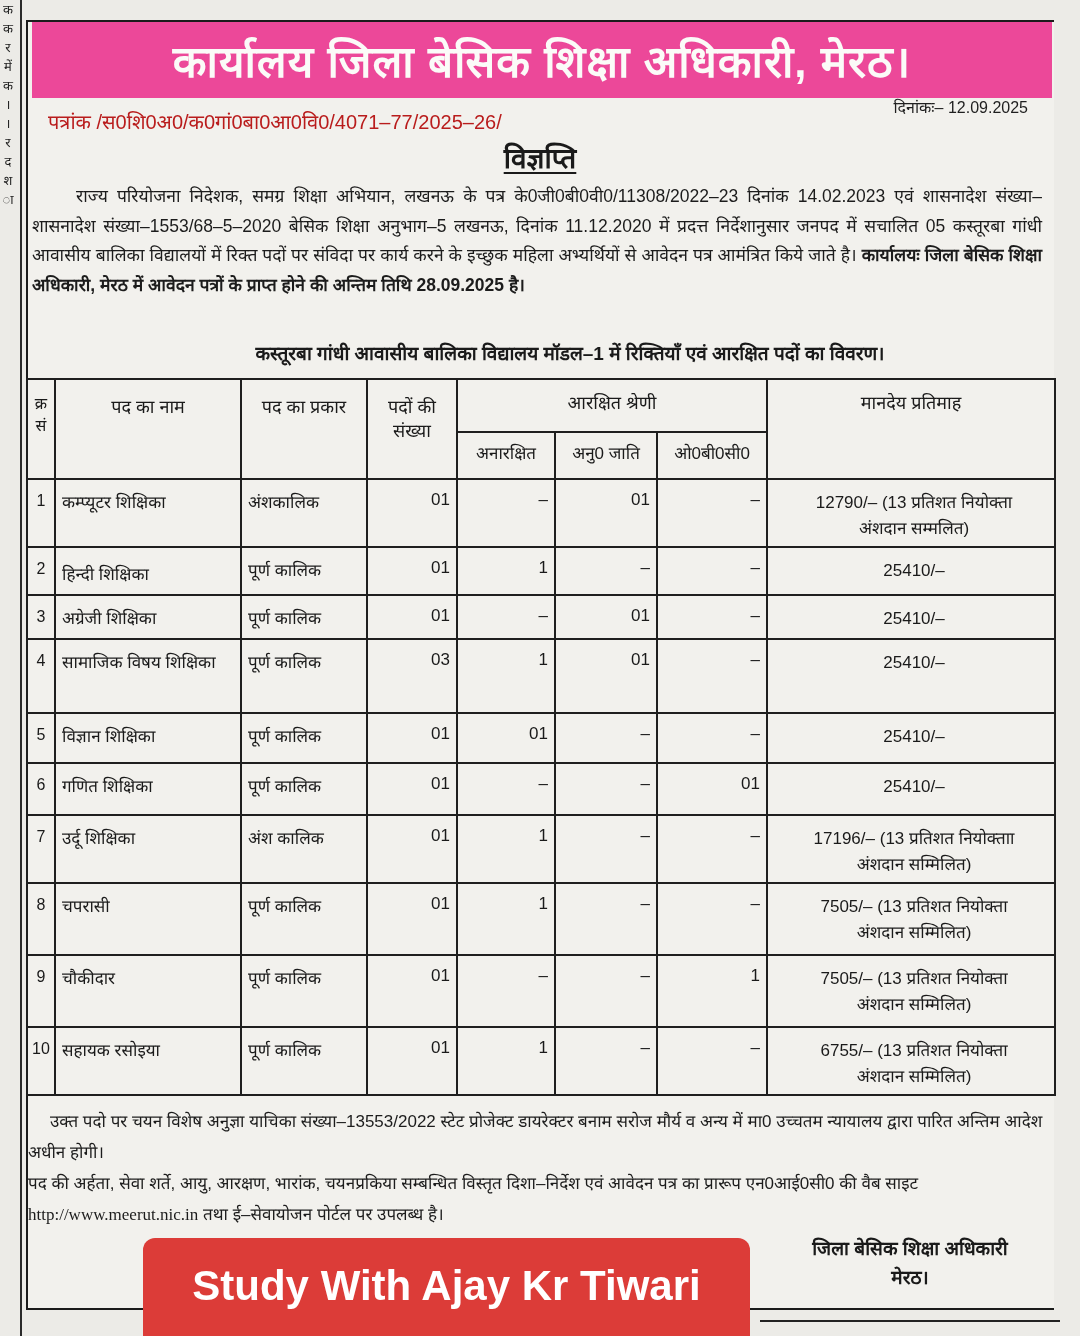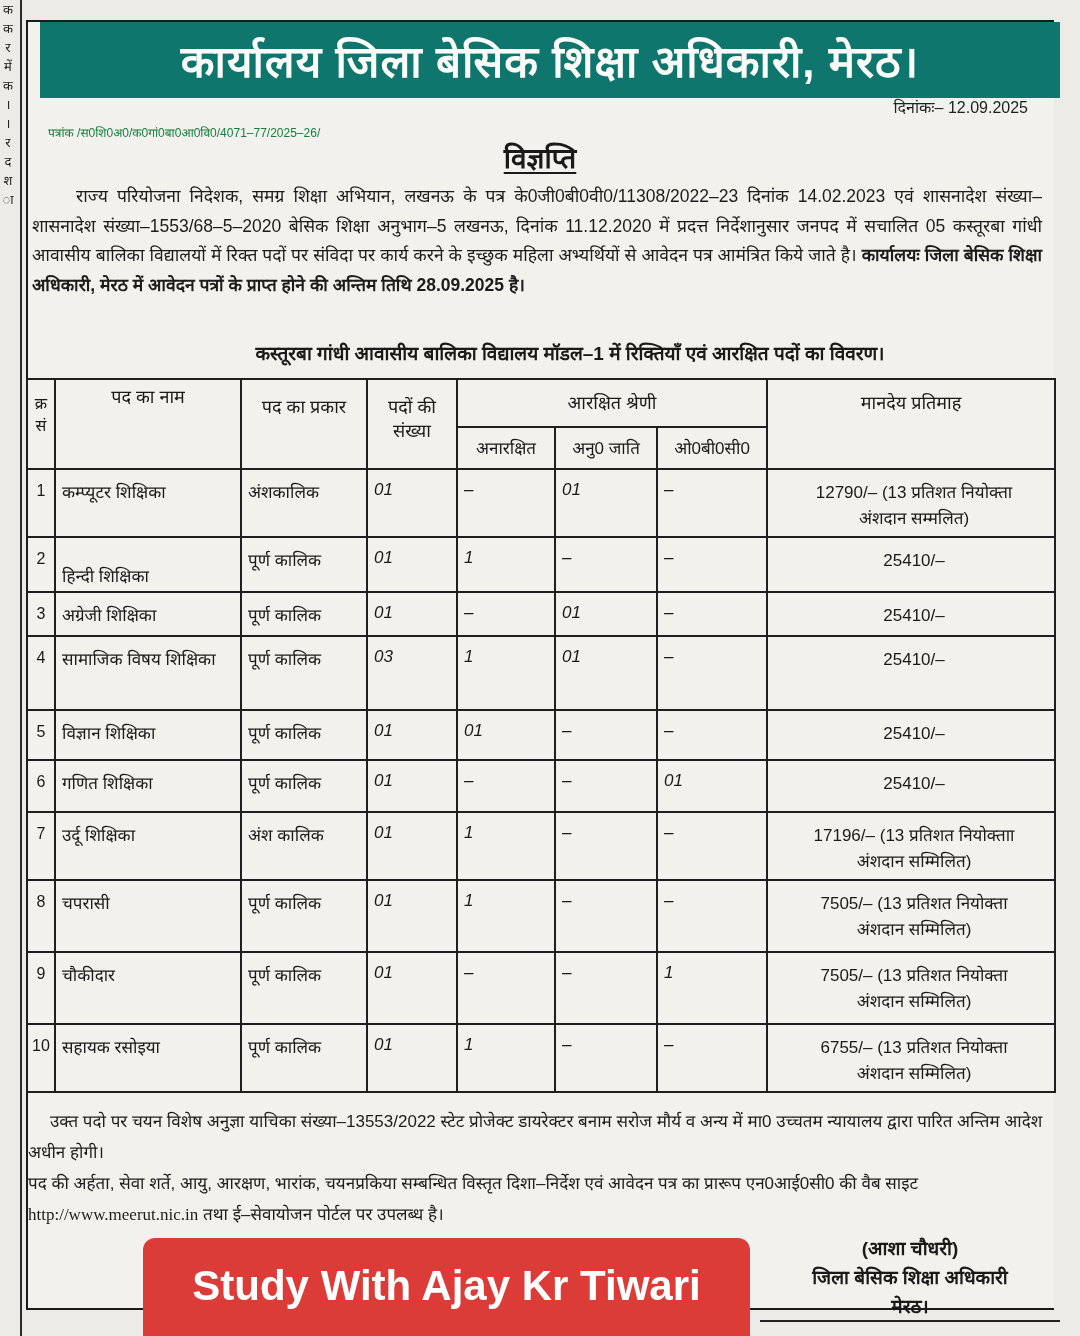--- a/index.html
+++ b/index.html
@@ -18,27 +18,27 @@
   .left-rule {
     position: absolute; left: 20px; top: 0; width: 2px; height: 1336px; background: #2a2a2a;
   }
   .paper {
     position: absolute; left: 26px; top: 20px; width: 1028px; height: 1290px;
     border: 2px solid #1b1b1b; border-right: none;
     background: #f2f1ed;
     box-sizing: border-box;
   }
   .header-band {
-    position: absolute; left: 40px; top: 22px; width: 1020px; height: 76px;
-    background: #0f766e; color: #fbfbf8;
+    position: absolute; left: 32px; top: 22px; width: 1020px; height: 76px;
+    background: #ec4899; color: #fbfbf8;
     display: flex; align-items: center; justify-content: center;
     font-size: 44px; font-weight: bold; letter-spacing: 1px;
   }
   .ref-line {
-    position: absolute; left: 48px; top: 124px; font-size: 12px; color: #15803d;
+    position: absolute; left: 48px; top: 108px; font-size: 20px; color: #b91c1c;
   }
   .date-line {
     position: absolute; right: 52px; top: 96px; font-size: 16px; color: #1f1f1f;
   }
   .notice-title {
     position: absolute; left: 0; width: 1080px; top: 138px; text-align: center;
   }
   .notice-title span {
     font-size: 28px; font-weight: bold; text-decoration: underline; text-underline-offset: 4px;
   }
@@ -56,21 +56,21 @@
     border-collapse: collapse; table-layout: fixed;
     font-size: 17px; color: #1a1a1a;
   }
   table.vac td, table.vac th {
     border: 2px solid #1f1f1f; padding: 4px 6px; vertical-align: top;
     font-weight: normal;
   }
   table.vac th { font-size: 18px; text-align: center; }
   .c-num { text-align: center; }
   .c-left { text-align: left; }
-  .c-mid { text-align: left; font-style: italic; }
+  .c-mid { text-align: right; }
   .c-pay { text-align: center; line-height: 26px; }
   .footer-para {
     position: absolute; left: 28px; width: 1026px; font-size: 17px; line-height: 31px; color: #1c1c1c;
   }
   .fp1 { top: 1106px; text-indent: 22px; }
   .fp2 { top: 1168px; }
   .sign-block {
     position: absolute; left: 760px; width: 300px; top: 1234px; text-align: center;
     font-size: 19px; line-height: 29px; font-weight: bold;
   }
@@ -129,21 +129,21 @@
     <col style="width:126px">
     <col style="width:90px">
     <col style="width:98px">
     <col style="width:102px">
     <col style="width:110px">
     <col style="width:288px">
   </colgroup>
   <thead>
     <tr>
       <th rowspan="2" style="font-size:16px;padding:12px 2px;">क्र सं</th>
-      <th rowspan="2" style="padding-top:4px;height:80px;text-align:center;">पद का नाम</th>
+      <th rowspan="2" style="padding-top:14px;height:80px;text-align:center;">पद का नाम</th>
       <th rowspan="2" style="padding-top:14px;">पद का प्रकार</th>
       <th rowspan="2" style="padding-top:14px;">पदों की संख्या</th>
       <th colspan="3" style="padding:10px 4px;">आरक्षित श्रेणी</th>
       <th rowspan="2" style="padding-top:10px;">मानदेय प्रतिमाह</th>
     </tr>
     <tr>
       <th style="padding:8px 2px;font-size:17px;text-align:center;">अनारक्षित</th>
       <th style="padding:8px 2px;font-size:17px;">अनु0 जाति</th>
       <th style="padding:8px 2px;font-size:17px;">ओ0बी0सी0</th>
     </tr>
@@ -154,21 +154,21 @@
         <td class="c-left" style="padding-top: 10px;">कम्प्यूटर शिक्षिका</td>
         <td class="c-left" style="padding-top: 10px;">अंशकालिक</td>
         <td class="c-mid" style="padding-top: 10px;">01</td>
         <td class="c-mid" style="padding-top: 10px;">–</td>
         <td class="c-mid" style="padding-top: 10px;">01</td>
         <td class="c-mid" style="padding-top: 10px;">–</td>
         <td class="c-pay" style="padding-top: 10px; padding-left: 30px; padding-right: 24px;">12790/– (13 प्रतिशत नियोक्ता अंशदान सम्मलित)</td>
       </tr>
       <tr style="height: 48px;">
         <td class="c-num" style="padding: 12px 2px; font-size: 16px;">2</td>
-        <td class="c-left" style="padding-top: 26px;">हिन्दी शिक्षिका</td>
+        <td class="c-left" style="padding-top: 14px;">हिन्दी शिक्षिका</td>
         <td class="c-left" style="padding-top: 10px;">पूर्ण कालिक</td>
         <td class="c-mid" style="padding-top: 10px;">01</td>
         <td class="c-mid" style="padding-top: 10px;">1</td>
         <td class="c-mid" style="padding-top: 10px;">–</td>
         <td class="c-mid" style="padding-top: 10px;">–</td>
         <td class="c-pay" style="padding-top: 10px; padding-left: 30px; padding-right: 24px;">25410/–</td>
       </tr>
       <tr style="height: 44px;">
         <td class="c-num" style="padding: 12px 2px; font-size: 16px;">3</td>
         <td class="c-left" style="padding-top: 10px;">अग्रेजी शिक्षिका</td>
@@ -251,21 +251,20 @@
       </tr>
     </tbody>
 </table>
 
 <div class="footer-para fp1">उक्त पदो पर चयन विशेष अनुज्ञा याचिका संख्या–13553/2022 स्टेट प्रोजेक्ट डायरेक्टर बनाम सरोज मौर्य व अन्य में मा0 उच्चतम न्यायालय द्वारा पारित अन्तिम आदेश अधीन होगी।</div>
 <div class="footer-para fp2">
   <span>पद की अर्हता, सेवा शर्ते, आयु, आरक्षण, भारांक, चयनप्रकिया सम्बन्धित विस्तृत दिशा–निर्देश एवं आवेदन पत्र का प्रारूप एन0आई0सी0 की वैब साइट </span><span style="font-family:'Liberation Serif', serif;">http://www.meerut.nic.in</span><span> तथा ई–सेवायोजन पोर्टल पर उपलब्ध है।</span>
 </div>
 
 <div class="sign-block">
-  <div>(आशा चौधरी)</div>
   <div>जिला बेसिक शिक्षा अधिकारी</div>
   <div>मेरठ।</div>
 </div>
 <div class="bottom-rule"></div>
 
 <div class="watermark">
   <span>Study With Ajay Kr Tiwari</span>
 </div>
 
 </body></html>

